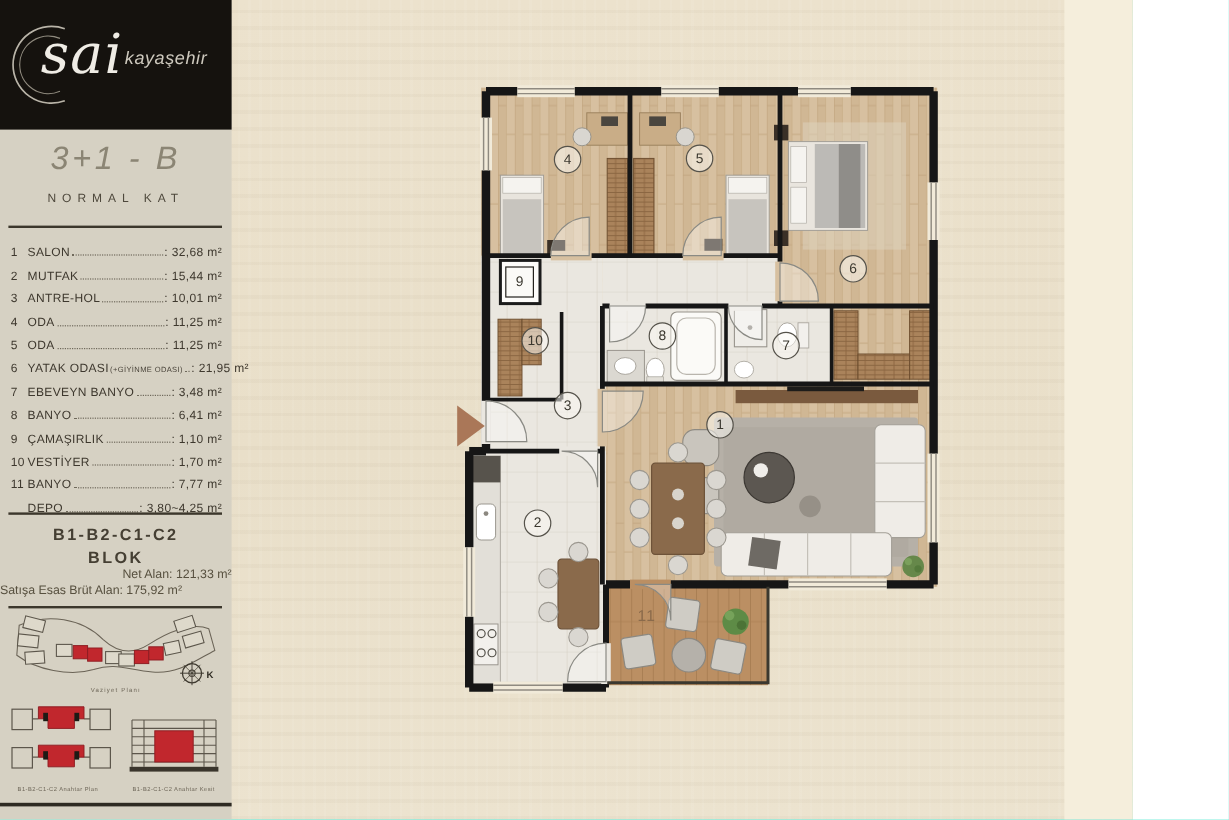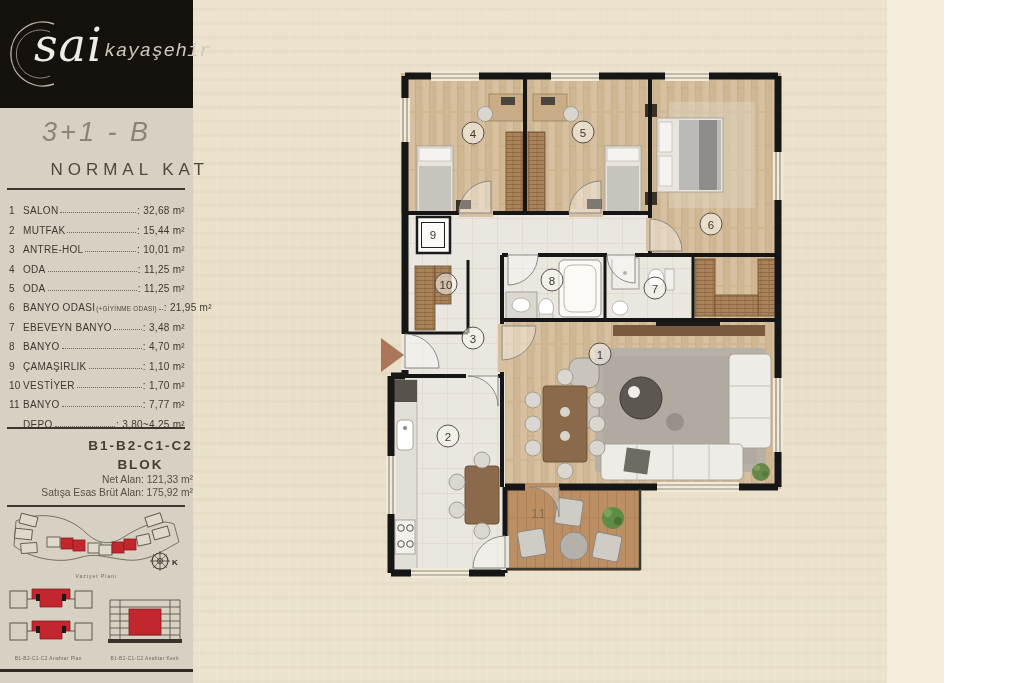--- a/index.html
+++ b/index.html
@@ -11,39 +11,39 @@
       repeating-linear-gradient(0deg, rgba(120,100,70,.04) 0 3px, rgba(0,0,0,0) 3px 14px),
       linear-gradient(180deg,#ece2cd 0%,#e9dfc9 55%,#ece3cf 100%);}
   .right-strip{position:absolute;top:0;right:0;width:57px;height:683px;background:#f5eedc;}
 
   
   .sidebar{position:absolute;left:0;top:0;width:193px;height:683px;background:#d6d1c3;}
   .logo-box{position:absolute;left:0;top:0;width:193px;height:108px;background:#15120e;}
   .logo-arcs{position:absolute;left:10px;top:18px;}
   .logo-sai{position:absolute;left:34px;top:22px;font-family:"DejaVu Serif",serif;font-style:italic;
     font-size:46px;color:#efece5;letter-spacing:1px;line-height:1;}
-  .logo-sub{position:absolute;left:104px;top:40px;font-family:Liberation Mono, monospace;font-style:italic;
-    font-size:19px;color:#cdc8bd;letter-spacing:.5px;}
+  .logo-sub{position:absolute;left:104px;top:40px;font-family:Liberation Sans, sans-serif;font-style:italic;
+    font-size:15px;color:#cdc8bd;letter-spacing:.5px;}
   .unit-type{position:absolute;left:0;top:117px;width:193px;text-align:center;font-size:27px;
     color:#8b8574;letter-spacing:3px;font-style:italic;}
-  .floor-label{position:absolute;left:16px;top:160px;width:193px;text-align:right;font-size:17px;
+  .floor-label{position:absolute;left:0;top:160px;width:193px;text-align:center;font-size:10px;
     color:#4e483c;letter-spacing:5px;}
   .rule{position:absolute;left:7px;width:178px;height:0;border:none;border-top:2px solid #3c372c;margin:0;}
   .rule1{top:188px;} .rule2{top:427px;} .rule3{top:505px;}
   .room-list{position:absolute;left:9px;top:197px;width:176px;}
   .room-row{display:flex;align-items:flex-end;height:19.4px;font-size:10px;color:#3e382e;letter-spacing:.3px;}
   .rno{width:14px;flex:0 0 14px;}
   .rname{white-space:nowrap;}
   .rnote{font-size:6.3px;white-space:nowrap;margin-left:1px;padding-bottom:1px;color:#4a443a;}
   .rdots{flex:1;border-bottom:1.4px dotted #6f695b;margin:0 1px 3px 2px;min-width:4px;}
   .rarea{white-space:nowrap;text-align:center;}
   .block-title{position:absolute;left:0;top:437px;width:193px;text-align:center;font-size:13.5px;
-    font-weight:bold;color:#453f33;letter-spacing:2px;line-height:1.4;padding-left:44px;}
+    font-weight:bold;color:#453f33;letter-spacing:2px;line-height:1.4;}
   .net-line{position:absolute;left:0;top:474px;width:193px;text-align:right;font-size:10.3px;color:#57503f;}
-  .brut-line{position:absolute;left:0;top:487px;width:193px;text-align:right;font-size:10.3px;color:#57503f;}
+  .brut-line{position:absolute;left:0;top:487px;width:193px;text-align:left;font-size:10.3px;color:#57503f;}
   .siteplan{position:absolute;left:6px;top:509px;}
   .site-caption{position:absolute;left:0;top:573px;width:193px;text-align:center;font-size:5px;
     color:#6e6759;letter-spacing:1px;}
   .keyplan{position:absolute;left:8px;top:586px;}
   .keysection{position:absolute;left:104px;top:592px;}
   .key-captions{position:absolute;left:0;top:656px;width:193px;display:flex;}
   .key-cap{flex:1;text-align:center;font-size:4.8px;color:#6e6759;letter-spacing:.4px;}
   .bottom-rule{position:absolute;left:0;top:669px;width:193px;border:none;border-top:3px solid #2e2a22;margin:0;}
 
   
@@ -103,36 +103,36 @@
           <span class="rarea">: 11,25 m²</span>
         </div>
         <div class="room-row">
           <span class="rno">5</span>
           <span class="rname">ODA</span>
           <span class="rdots"></span>
           <span class="rarea">: 11,25 m²</span>
         </div>
         <div class="room-row">
           <span class="rno">6</span>
-          <span class="rname">BANYO ODASI</span>
+          <span class="rname">YATAK ODASI</span>
           <span class="rnote">(+GİYİNME ODASI)</span>
           <span class="rdots"></span>
           <span class="rarea">: 21,95 m²</span>
         </div>
         <div class="room-row">
           <span class="rno">7</span>
           <span class="rname">EBEVEYN BANYO</span>
           <span class="rdots"></span>
           <span class="rarea">: 3,48 m²</span>
         </div>
         <div class="room-row">
           <span class="rno">8</span>
           <span class="rname">BANYO</span>
           <span class="rdots"></span>
-          <span class="rarea">: 4,70 m²</span>
+          <span class="rarea">: 6,41 m²</span>
         </div>
         <div class="room-row">
           <span class="rno">9</span>
           <span class="rname">ÇAMAŞIRLIK</span>
           <span class="rdots"></span>
           <span class="rarea">: 1,10 m²</span>
         </div>
         <div class="room-row">
           <span class="rno">10</span>
           <span class="rname">VESTİYER</span>

